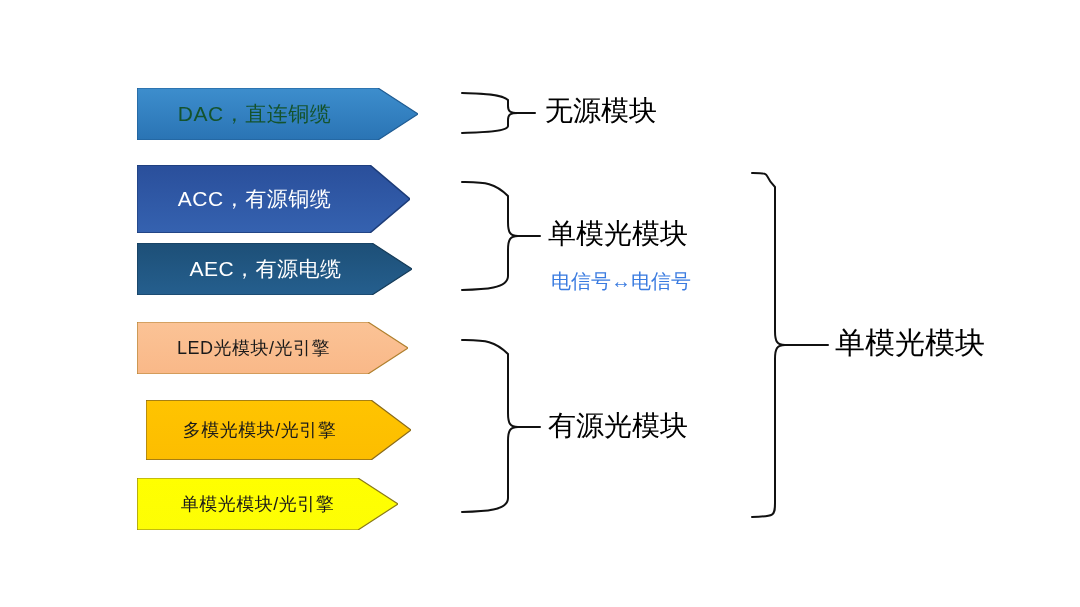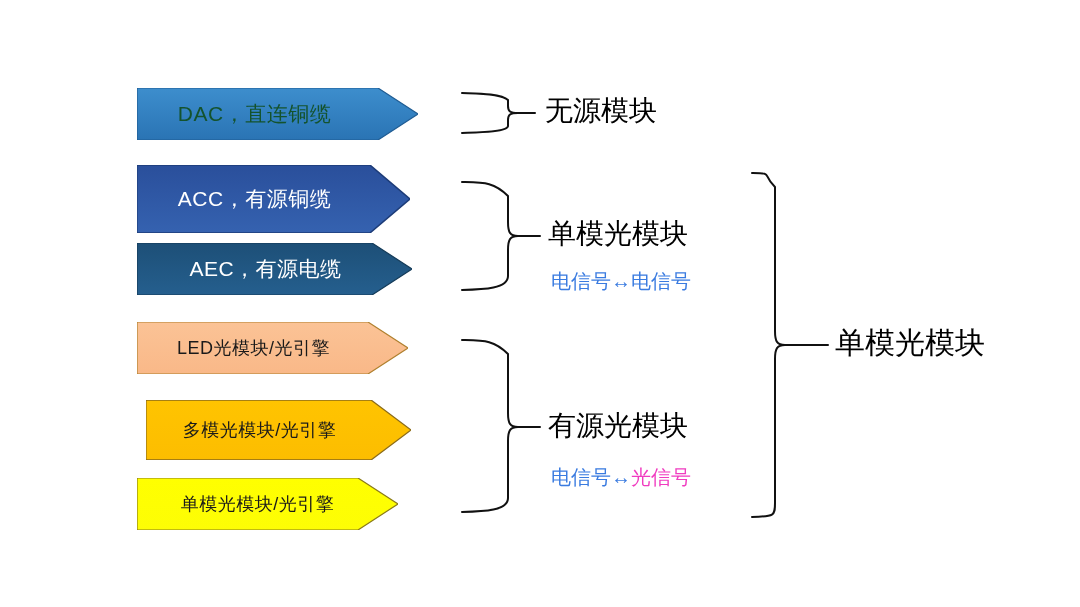--- a/index.html
+++ b/index.html
@@ -191,19 +191,16 @@
   </svg>
 
   <div class="group-label" style="left: 545px; top: 97px;">无源模块</div>
 
   <div class="group-label" style="left: 548px; top: 220px;">单模光模块</div>
   <div class="group-sub" style="left: 551px; top: 271px;">
     <span class="sig-elec" style="color: rgb(58, 123, 224);">电信号</span><span class="sig-arrow" style="color: rgb(58, 123, 224);">↔</span><span class="sig-elec" style="color: rgb(58, 123, 224);">电信号</span>
   </div>
 
   <div class="group-label" style="left: 548px; top: 412px; text-align: center;">有源光模块</div>
-  <div class="group-sub" style="left: 551px; top: 467px;">
-    <span class="sig-elec" style="color: rgb(58, 123, 224);">电信号</span><span class="sig-arrow" style="color: rgb(58, 123, 224);">↔</span><span class="sig-opt" style="color: rgb(240, 60, 192);">光信号</span>
-  </div>
 
   <div class="outer-label" style="left: 835px; top: 328px;">单模光模块</div>
 
 </div>
 
 </body></html>

